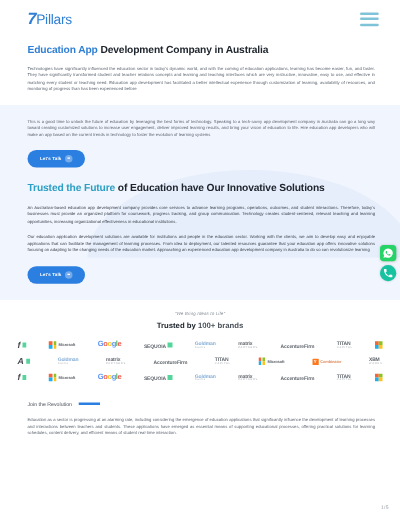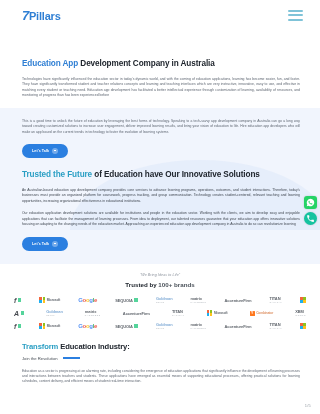--- a/index.html
+++ b/index.html
@@ -16,41 +16,41 @@
     height: 30px; display: flex; align-items: center;
     justify-content: space-between; padding: 0 14px 0 22px;
     background: #ffffff;
   }
   .logo { display: flex; align-items: baseline; letter-spacing: -0.3px; }
   .logo-seven {
     font-size: 13px; font-weight: 700; font-style: italic;
     color: #2f7fd4; line-height: 1;
   }
   .logo-word {
-    font-size: 11px; font-weight: 700; color: #2f7fd4;
+    font-size: 11px; font-weight: 400; color: #2f7fd4;
     line-height: 1; letter-spacing: -0.2px;
   }
   .hamburger { display: flex; flex-direction: column; gap: 2.5px; cursor: pointer; padding: 3px; }
   .hamburger span { display: block; width: 15px; height: 2px; background: #7fc3d8; border-radius: 1px; }
 
   
   .hd {
     font-size: 8.2px; font-weight: 700; color: #20262e;
     line-height: 1.45; letter-spacing: -0.1px;
   }
   .hd .accent { color: #2f7fd4; }
   .hd .accent-teal { color: #2b9fc4; }
   .body-txt {
     font-size: 3.35px; color: #5d6570; line-height: 1.62;
     text-align: justify; letter-spacing: 0.02px;
   }
   .body-txt.dark { color: #3d444e; }
 
   
-  .sec1 { padding: 4px 20px 0 22px; margin-top: 24px; }
+  .sec1 { padding: 4px 20px 0 22px; }
   .sec1 .hd { margin-bottom: 7px; }
   .sec1 .body-txt { font-size: 3.4px; }
 
   
   .btn {
     display: inline-flex; align-items: center; gap: 3px;
     background: #2b7fe0; color: #fff;
     font-size: 3.6px; font-weight: 600;
     padding: 4px 10px; border-radius: 9px; border: none;
     cursor: pointer; letter-spacing: 0.1px;
@@ -350,21 +350,20 @@
             <i></i>
             <i></i>
             <i></i>
             <i></i>
           </span>
         </div>
       </div>
     </div>
 
   <div class="sec3">
-    <div class="hd"><span class="accent-teal">Transform</span><span> Education Industry:</span></div>
     <div class="sub">
         <span>Join the Revolution</span>
         <span class="dash"></span>
       </div>
     <p class="body-txt">Education as a sector is progressing at an alarming rate, including considering the emergence of education applications that significantly influence the development of learning processes and interactions between teachers and students. These applications have emerged as essential means of supporting educational processes, offering practical solutions for learning schedules, content delivery, and efficient means of student real-time interaction.</p>
   </div>
 
   <div class="pagenum">1/5</div>
 </div>
 

